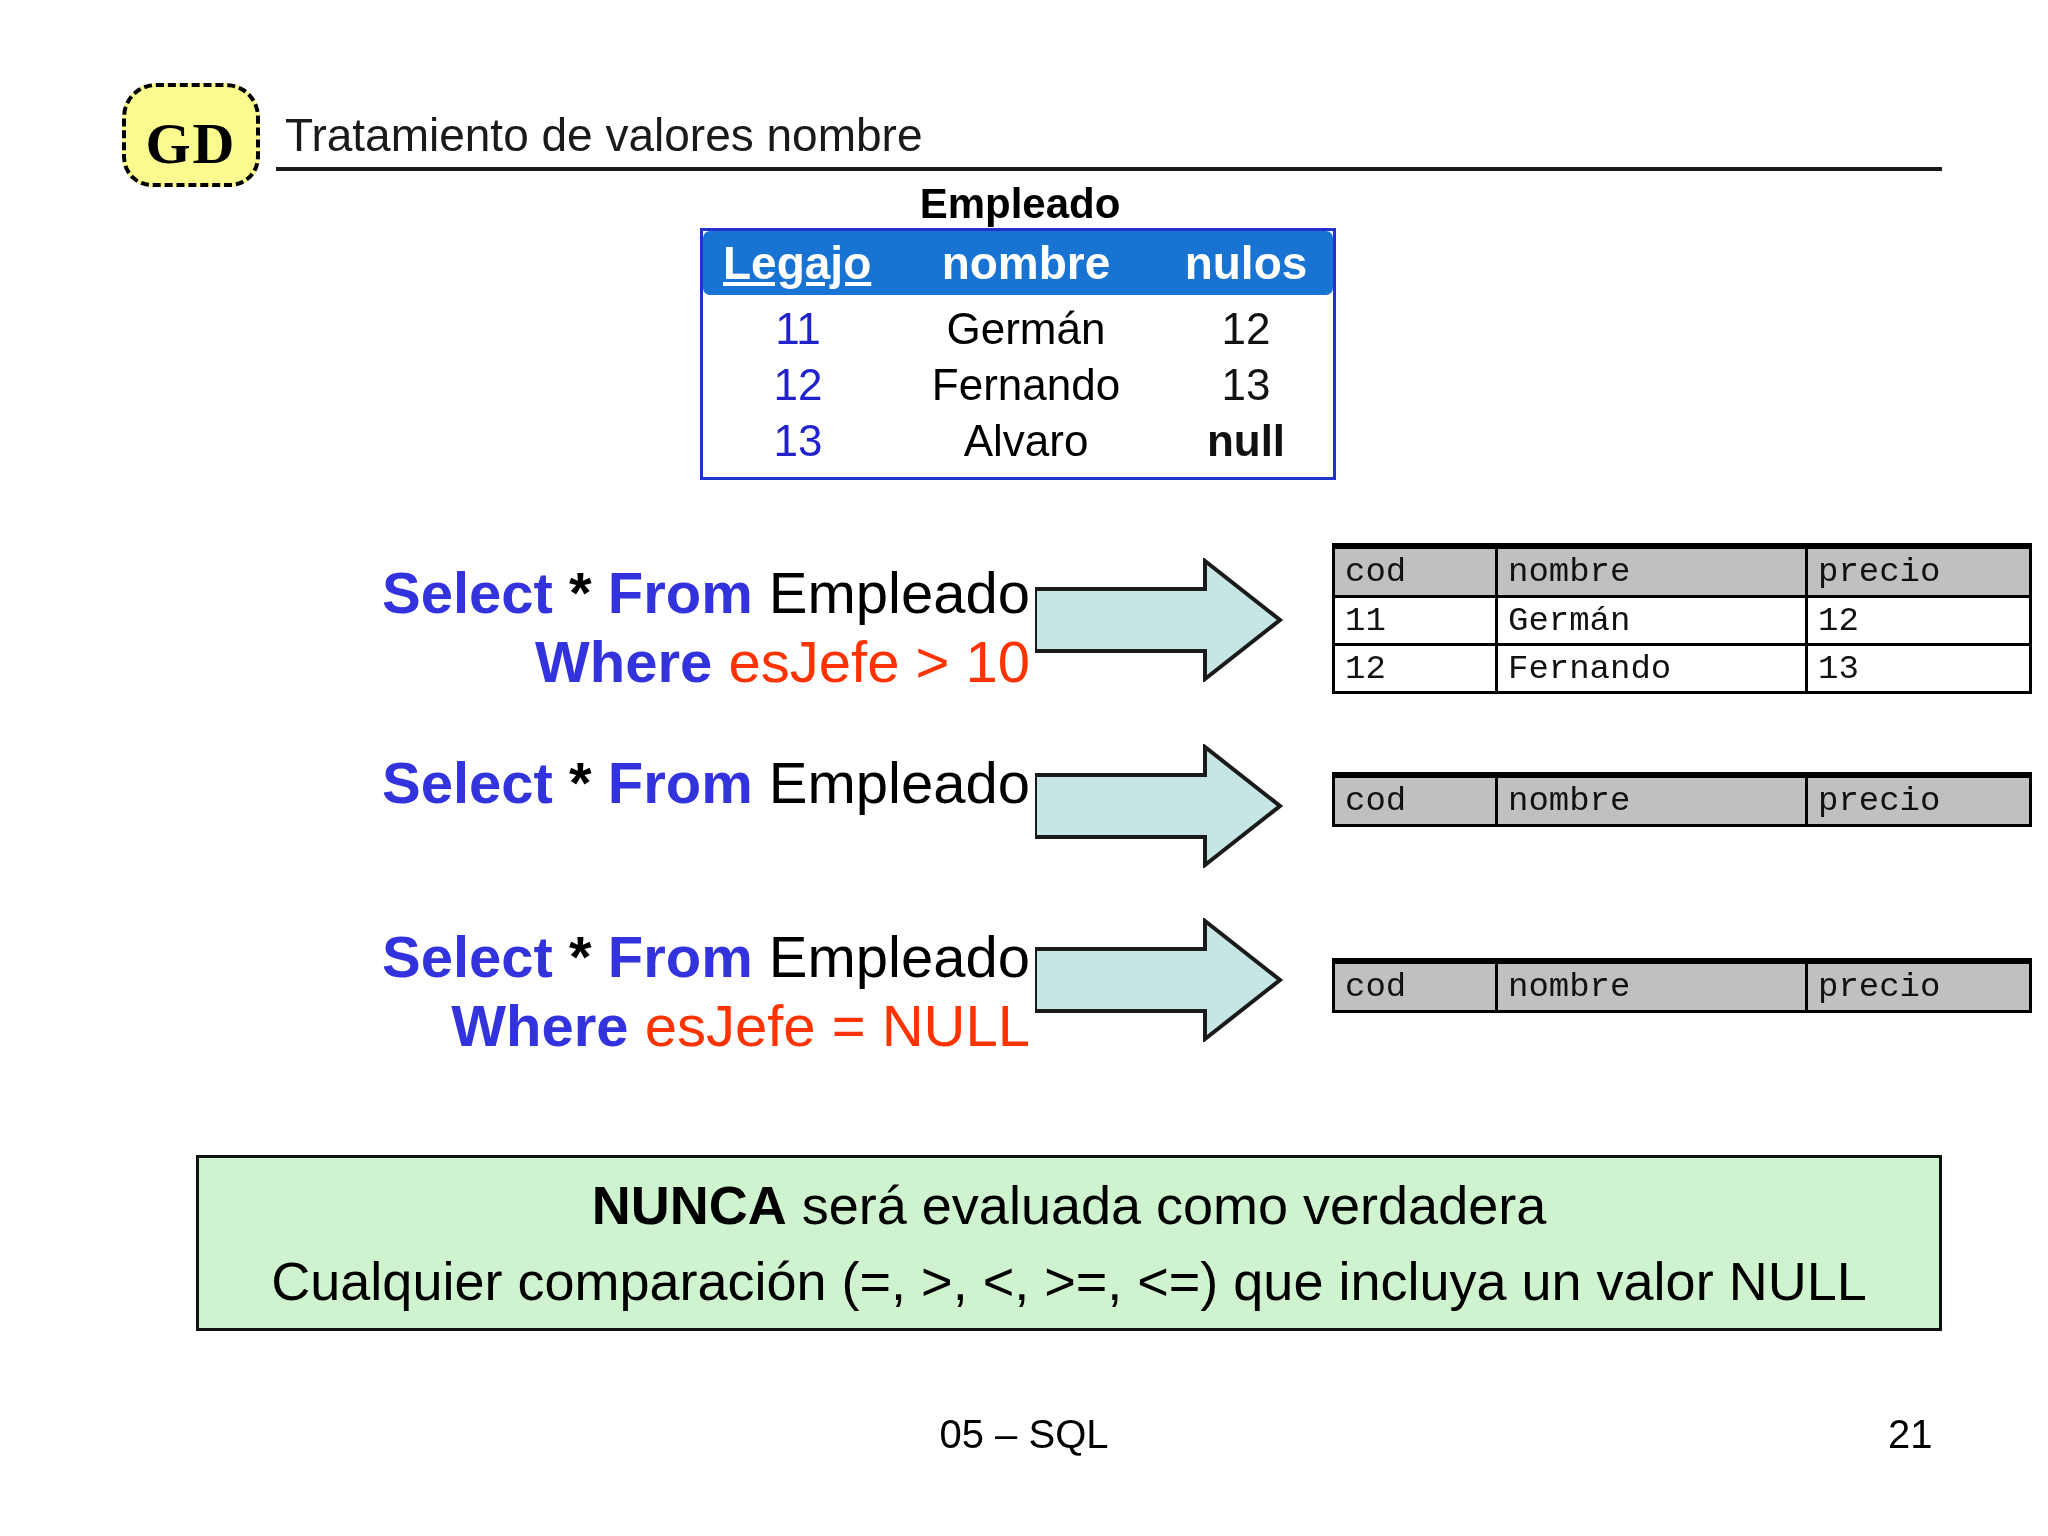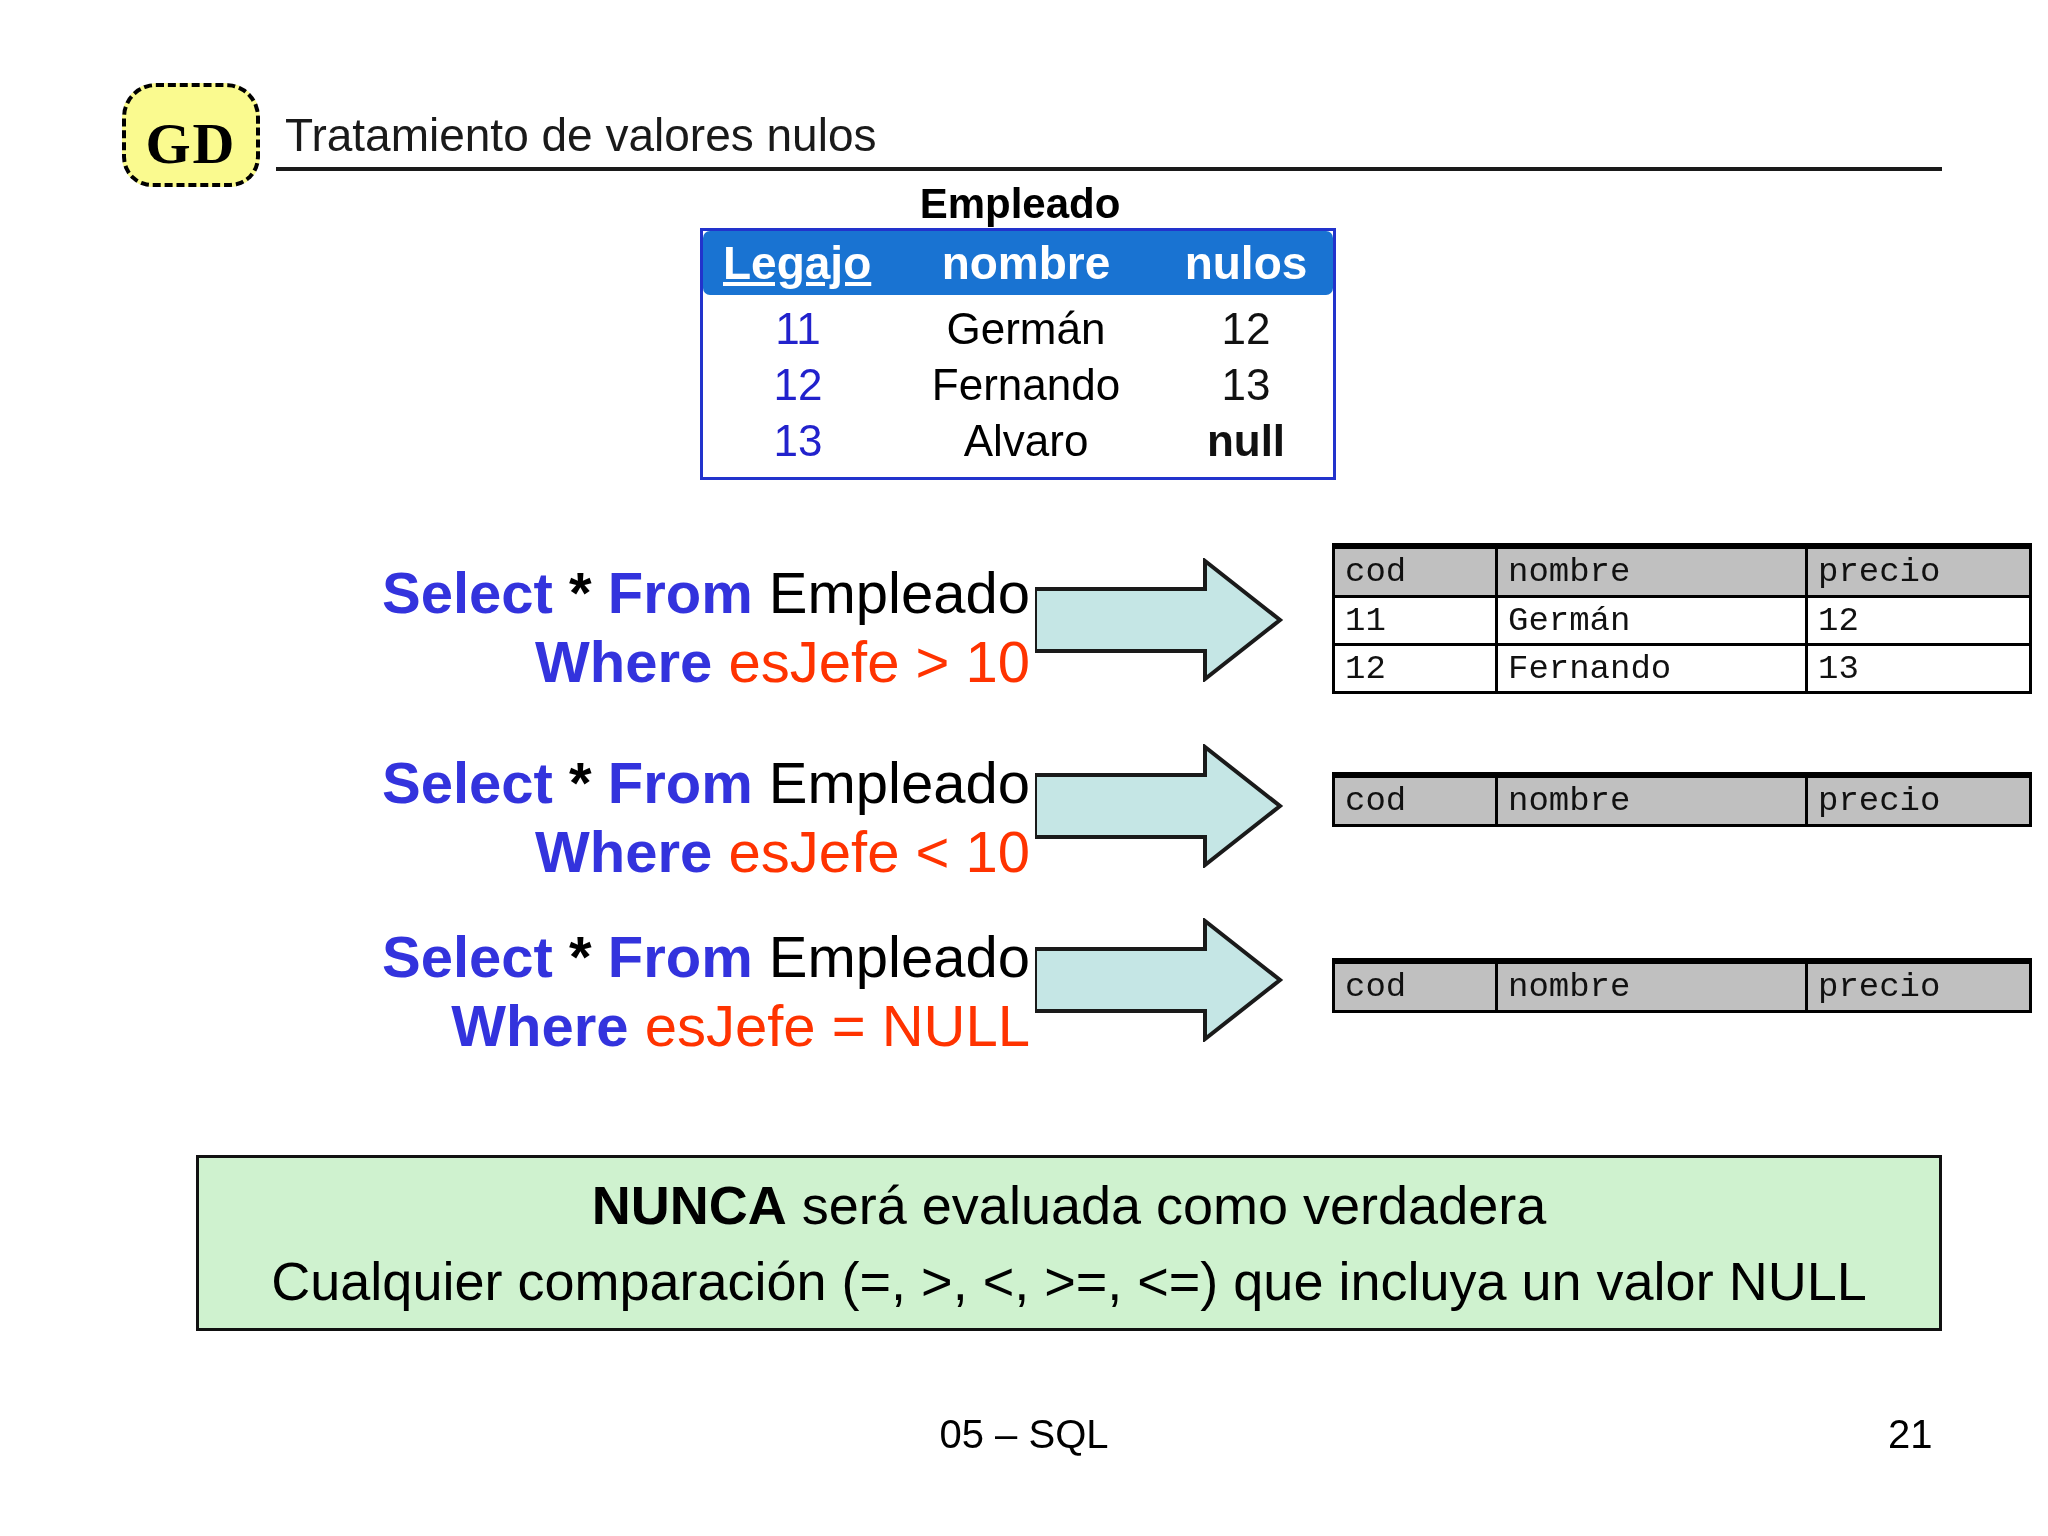--- a/index.html
+++ b/index.html
@@ -89,21 +89,21 @@
   .footer-page{position:absolute;left:1888px;top:1412px;font-size:40px;color:#000;}
 </style>
 </head>
 <body>
 
 <div class="slide">
 
   <div class="logo">
     <span>GD</span>
   </div>
-  <div class="page-title">Tratamiento de valores nulos</div>
+  <div class="page-title">Tratamiento de valores nombre</div>
   <div class="title-rule"></div>
 
   <div class="emp-caption">Empleado</div>
   <div class="emp-table">
     <div class="emp-head">
       <div class="emp-c1 u">Legajo</div>
       <div class="emp-c2">nombre</div>
       <div class="emp-c3">nulos</div>
     </div>
     <div class="emp-body">
@@ -138,24 +138,20 @@
     </div>
   </div>
 
   <div class="query q2">
     <div>
       <span class="kw">Select</span>
       <span class="star">*</span>
       <span class="kw">From</span>
       <span class="tbl">Empleado</span>
     </div>
-    <div>
-      <span class="kw">Where</span>
-      <span class="cond">esJefe &lt; 10</span>
-    </div>
   </div>
 
   <div class="query q3">
     <div>
       <span class="kw">Select</span>
       <span class="star">*</span>
       <span class="kw">From</span>
       <span class="tbl">Empleado</span>
     </div>
     <div>

